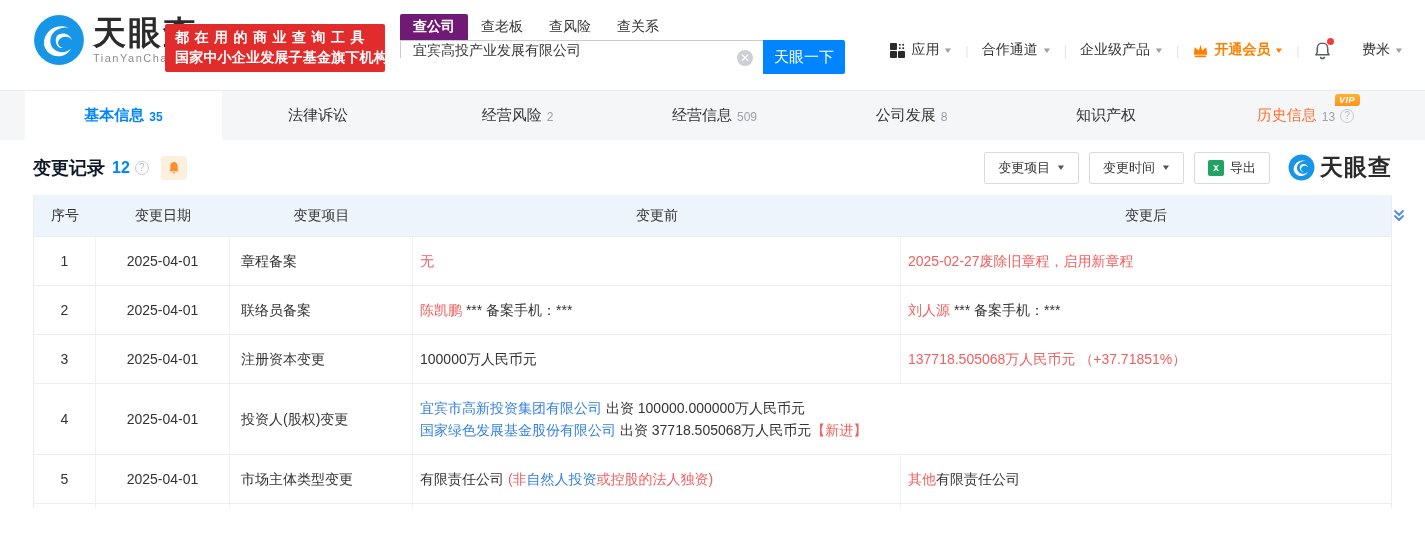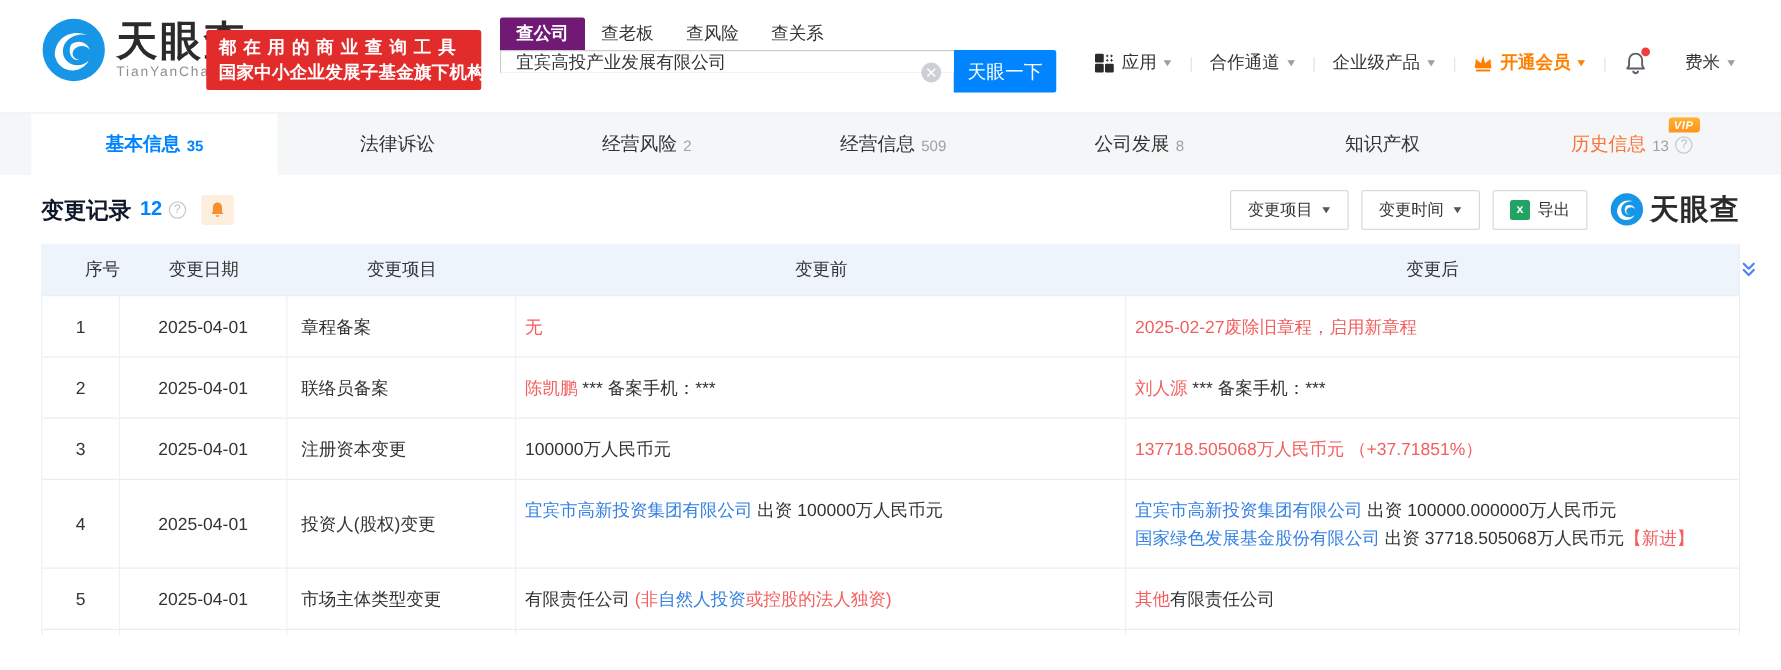--- a/index.html
+++ b/index.html
@@ -25,21 +25,21 @@
   .stab.active { background:#701a75; color:#fff; font-weight:bold; padding:4px 13px; margin-right:13px; border-radius:2px 2px 0 0; }
   .search-row { display:flex; margin-top:0; }
   .search-box { position:relative; width:363px; height:18px; border:1px solid #c9cdd2; border-right:none; background:#fff; }
   .search-input { width:100%; height:100%; border:none; outline:none; font-size:14px; color:#333; padding:0 36px 0 12px;
     font-family:"Liberation Sans","DejaVu Sans",sans-serif; }
   .clear-ic { position:absolute; right:10px; top:9px; width:16px; height:16px; border-radius:50%; background:#ccd0d6;
     color:#fff; font-size:12px; line-height:16px; text-align:center; cursor:pointer; }
   .search-btn { width:82px; height:34px; background:#0084ff; color:#fff; font-size:15px; border:none;
     cursor:pointer; border-radius:0 2px 2px 0; font-family:Liberation Mono, monospace; }
 
-  .top-nav { position:absolute; right:36px; top:40px; display:flex; align-items:center; font-size:14px; color:#333; }
+  .top-nav { position:absolute; right:22px; top:40px; display:flex; align-items:center; font-size:14px; color:#333; }
   .nav-item { display:flex; align-items:center; cursor:pointer; white-space:nowrap; }
   .nav-sep { color:#e3e6ea; margin:0 13px; font-size:13px; }
   .caret { font-size:8px; color:#9aa0a8; margin-left:5px; transform:scaleX(1.3); }
   .nav-vip { color:#ff8000; font-weight:bold; }
   .nav-vip .caret { color:#ff8000; }
   .grid-ic { width:15px; height:15px; margin-right:6px; display:inline-grid; grid-template-columns:7px 7px; gap:1px; }
   .grid-ic i { background:#2b2b2b; border-radius:1px; height:7px; }
   .grid-ic i.dot { background:radial-gradient(circle 1.5px, #2b2b2b 60%, transparent 61%) 0 0/3.5px 3.5px; }
   .crown-ic { width:17px; height:15px; margin-right:5px; }
   .bell-wrap { position:relative; width:20px; height:20px; cursor:pointer; }
@@ -71,21 +71,21 @@
     line-height:16px; text-align:center; margin-right:6px; }
   .mini-logo { display:flex; align-items:center; margin-left:18px; }
   .mini-logo .logo-swirl { width:27px; height:27px; }
   .mini-logo-txt { font-size:23px; font-weight:bold; color:#2b2b2b; margin-left:5px; letter-spacing:1px; }
 
   
   .tbl { margin:0 33px; width:1359px; border-left:1px solid #eaeef3; border-right:1px solid #eaeef3; }
   .thead { display:flex; background:#edf4fc; height:41px; align-items:center; font-size:14px; color:#333; }
   .tr { display:flex; border-top:1px solid #eaeef3; background:#fff; }
   .td, .th { flex:none; }
-  .c1 { width:62px; text-align:right; }
+  .c1 { width:62px; text-align:center; }
   .c2 { width:134px; text-align:center; }
   .c3 { width:183px; }
   .c4 { width:488px; }
   .c5 { width:490px; }
   .th.c3,.th.c4,.th.c5 { text-align:center; }
   .th-chevron { flex:1; display:flex; justify-content:flex-end; padding-right:8px; cursor:pointer; }
   .td { padding:13px 10px; font-size:14px; line-height:22px; border-right:1px solid #eef1f5; }
   .td.c1,.td.c2 { padding-left:0; padding-right:0; border-right:1px solid #eef1f5; }
   .td.c3 { padding-left:11px; }
   .td.c4,.td.c5 { padding-left:7px; }
@@ -282,21 +282,20 @@
         <div class="td c1">3</div>
         <div class="td c2">2025-04-01</div>
         <div class="td c3">注册资本变更</div>
         <div class="td c4"><span class="seg-normal">100000万人民币元</span></div>
         <div class="td c5"><span class="seg-red">137718.505068万人民币元 （+37.71851%）</span></div>
       </div>
       <div class="tr">
         <div class="td c1">4</div>
         <div class="td c2">2025-04-01</div>
         <div class="td c3">投资人(股权)变更</div>
-        <div class="td c4"><span class="seg-link">宜宾市高新投资集团有限公司</span><span class="seg-normal"> 出资 100000万人民币元</span></div>
         <div class="td c5"><span class="seg-link">宜宾市高新投资集团有限公司</span><span class="seg-normal"> 出资 100000.000000万人民币元</span><br><span class="seg-link">国家绿色发展基金股份有限公司</span><span class="seg-normal"> 出资 37718.505068万人民币元</span><span class="seg-red">【新进】</span></div>
       </div>
       <div class="tr">
         <div class="td c1">5</div>
         <div class="td c2">2025-04-01</div>
         <div class="td c3">市场主体类型变更</div>
         <div class="td c4"><span class="seg-normal">有限责任公司 </span><span class="seg-red">(非</span><span class="seg-link">自然人投资</span><span class="seg-red">或控股的法人独资)</span></div>
         <div class="td c5"><span class="seg-red">其他</span><span class="seg-normal">有限责任公司</span></div>
       </div>
     </div>

